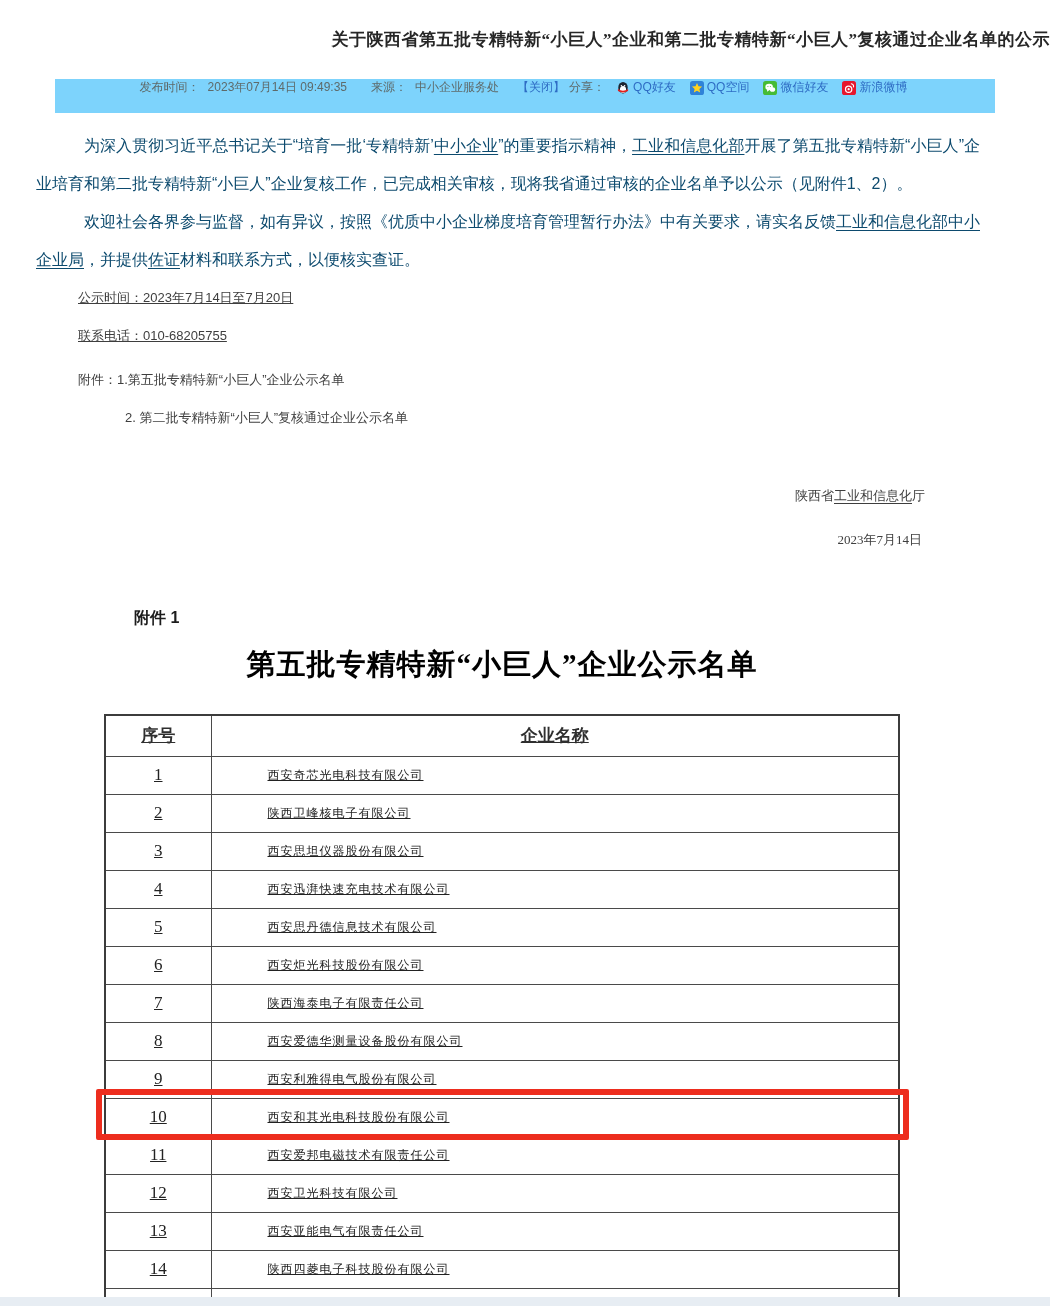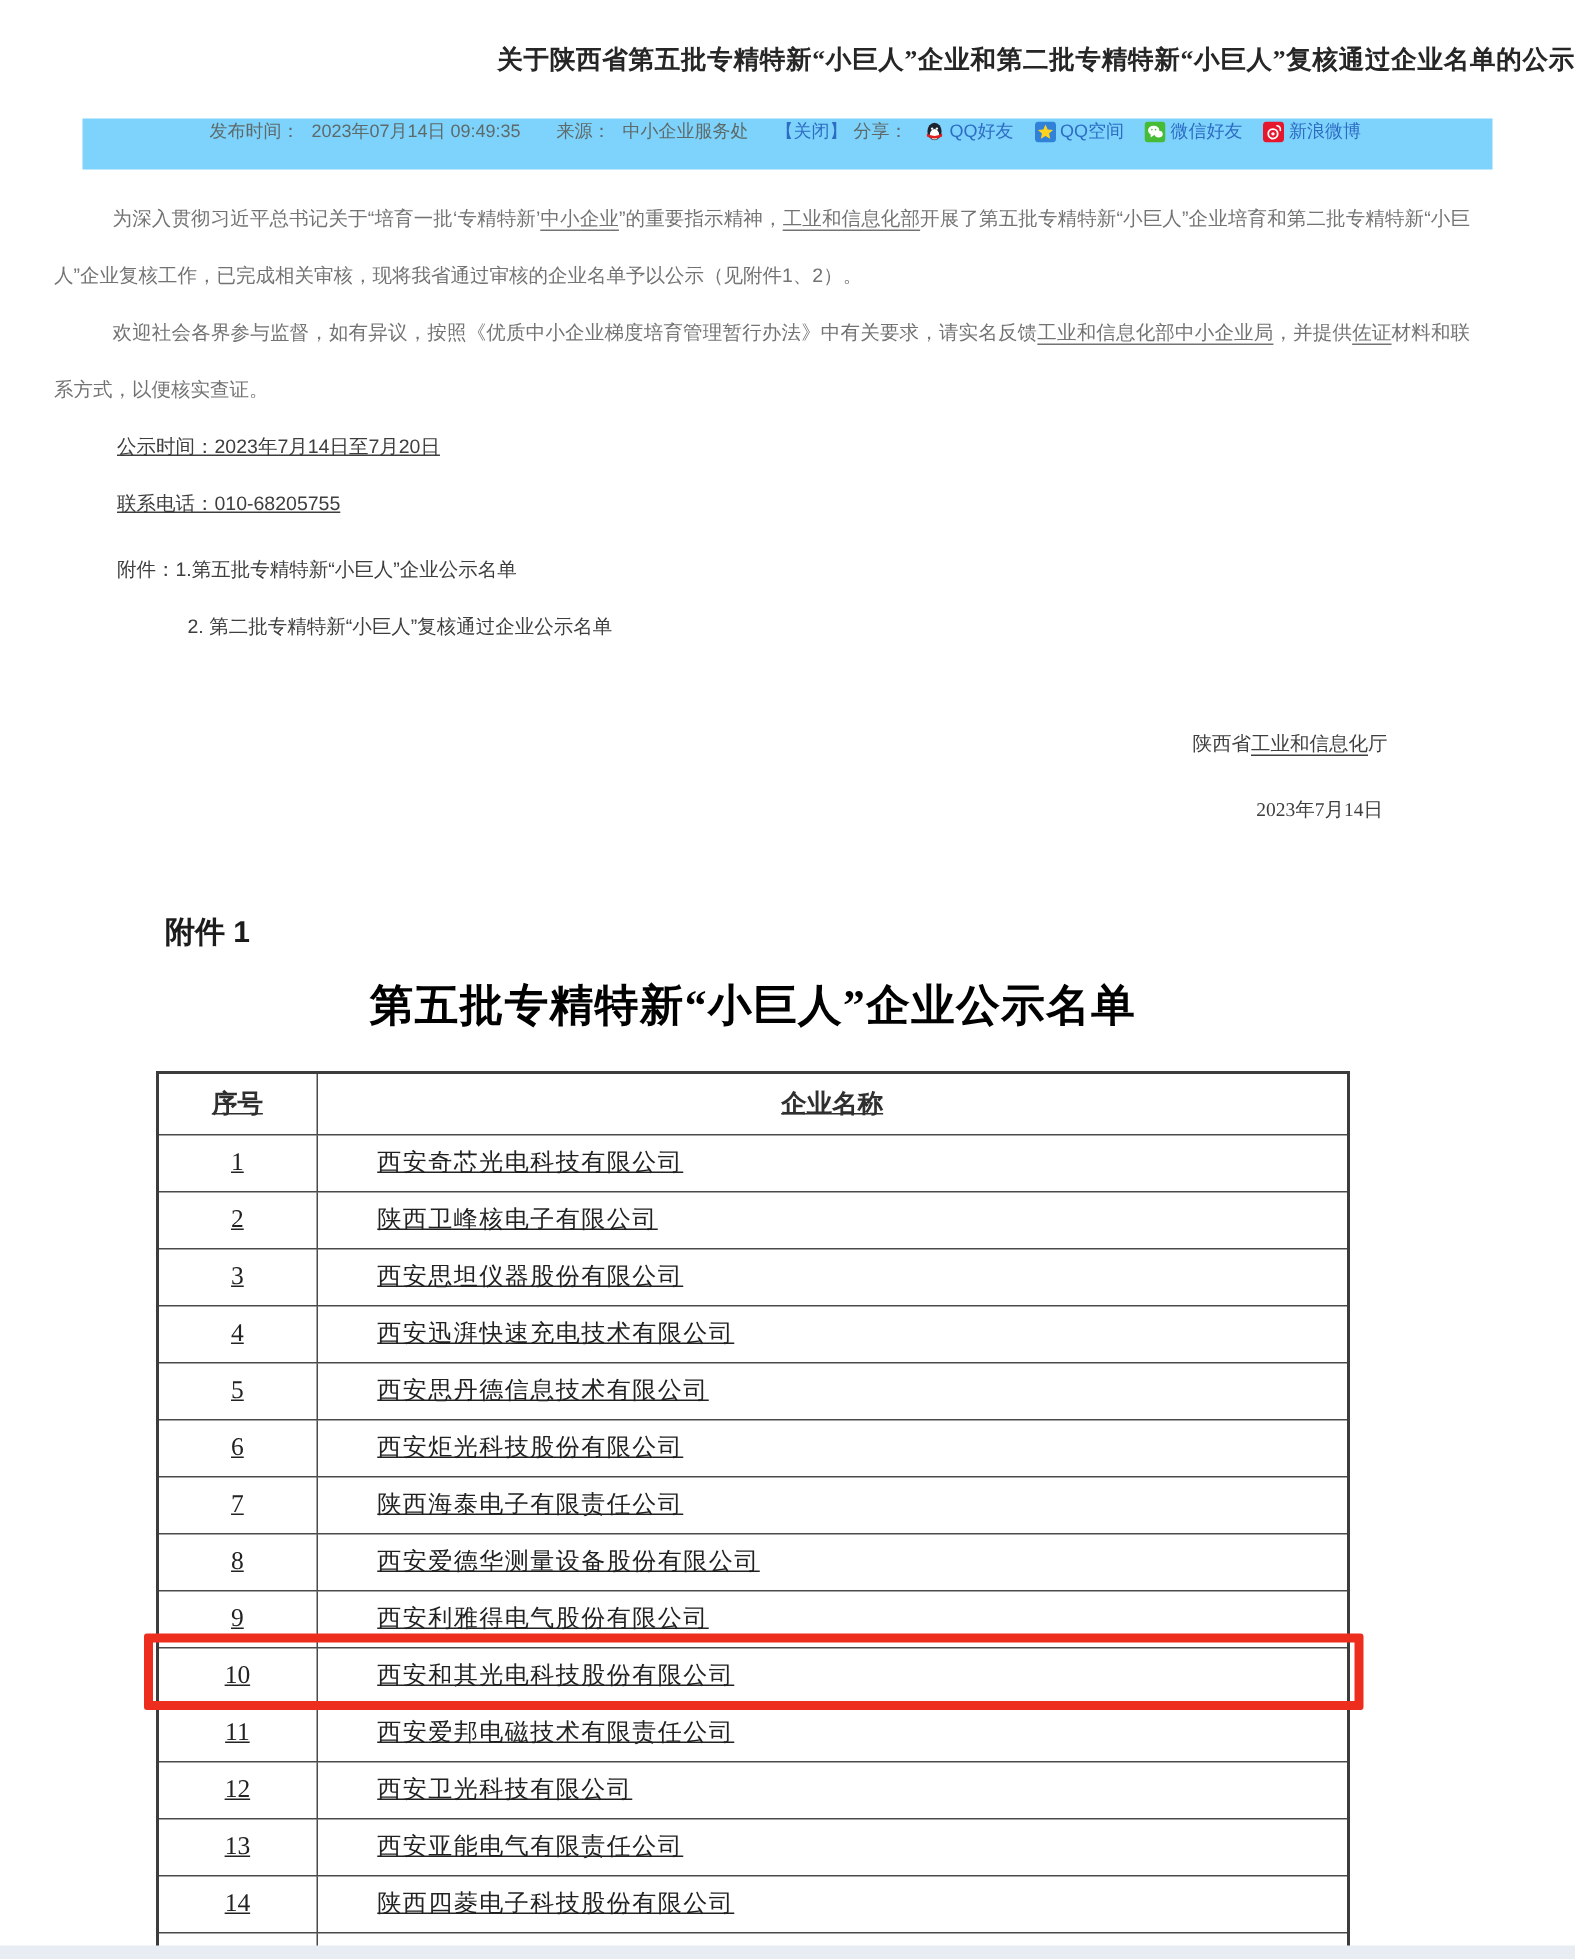--- a/index.html
+++ b/index.html
@@ -22,55 +22,55 @@
   }
   .meta-bar .seg{ margin:0 4px; }
   .meta-bar .gap{ width:16px; }
   .share-link{ display:inline-flex; align-items:center; margin:0 7px; text-decoration:none; color:#2e6cc4; cursor:pointer; }
   .share-link .sicon{ display:inline-flex; width:14px; height:14px; margin-right:3px; }
   .share-link svg{ width:14px; height:14px; }
   .close-btn{ color:#2e6cc4; cursor:pointer; margin-left:14px; }
   
   .content{ padding:14px 70px 0 36px; }
   p.para{
-    font-size:13px; color:#737373; line-height:38px; text-indent:3em;
+    font-size:16px; color:#0c4a6e; line-height:38px; text-indent:3em;
     text-align:justify;
   }
   .para .u, .sig .u{ text-decoration:underline; text-underline-offset:3px; }
   .info-line{ font-size:13px; color:#3e3e3e; line-height:38px; padding-left:42px;text-decoration:underline; }
   .attach-list{ margin-top:6px; }
   .attach-line1{ font-size:13px; color:#3e3e3e; line-height:38px; padding-left:42px; }
   .attach-line2{ font-size:13px; color:#3e3e3e; line-height:38px; padding-left:89px; }
   
   .sig{ text-align:right; padding-right:55px; font-size:13px; color:#3e3e3e; }
   .sig-org{ margin-top:40px; line-height:38px; }
   .sig-date{ margin-top:6px; line-height:38px; padding-right:3px;font-family:Liberation Serif, serif; }
   
   .attach-head{ position:absolute; top:608px; left:0; width:1050px; }
-  .attach-label{ margin-left:64px; font-size:20px; font-weight:bold; color:#1c1c1c;padding-left:46px; }
+  .attach-label{ margin-left:88px; font-size:16px; font-weight:bold; color:#1c1c1c;padding-left:46px; }
   .attach-title{
     margin:16px 0 0 104px; width:796px; text-align:center;
     font-family:"Liberation Serif","DejaVu Serif",serif;
     font-size:29px; font-weight:bold; color:#000; letter-spacing:1px;
   }
   
   .attach-table-wrap{ position:absolute; left:104px; top:714px; width:796px; }
   table.companies{ border-collapse:collapse; width:796px; border:2px solid #3c3c3c; }
   table.companies th, table.companies td{ border:1px solid #4a4a4a;text-decoration:underline; }
   th.h-no, th.h-name{
     height:41px; font-size:17px; font-weight:600; color:#2f2f2f;
     font-family:"Liberation Sans",sans-serif; text-align:center;
   }
   th.h-no{ width:106px; }
   td.c-no{
     height:38px; text-align:center; font-size:17px; color:#222;
     font-family:"Liberation Serif","DejaVu Serif",serif;
   }
   td.c-name{
-    height:38px; padding-left:40px; font-size:16px; color:#222;
+    height:38px; padding-left:56px; font-size:12px; color:#222;
     font-family:"Liberation Serif","DejaVu Serif",serif; letter-spacing:1px;
   }
   
   .highlight-box{
     position:absolute; left:96px; top:1089px; width:813px; height:51px;
     border:6px solid #ed2d1e; border-radius:2px; pointer-events:none;
   }
   
   .footer-strip{ position:absolute; left:0; bottom:0; width:1050px; height:9px; background:#e7edf3; }
 </style>

